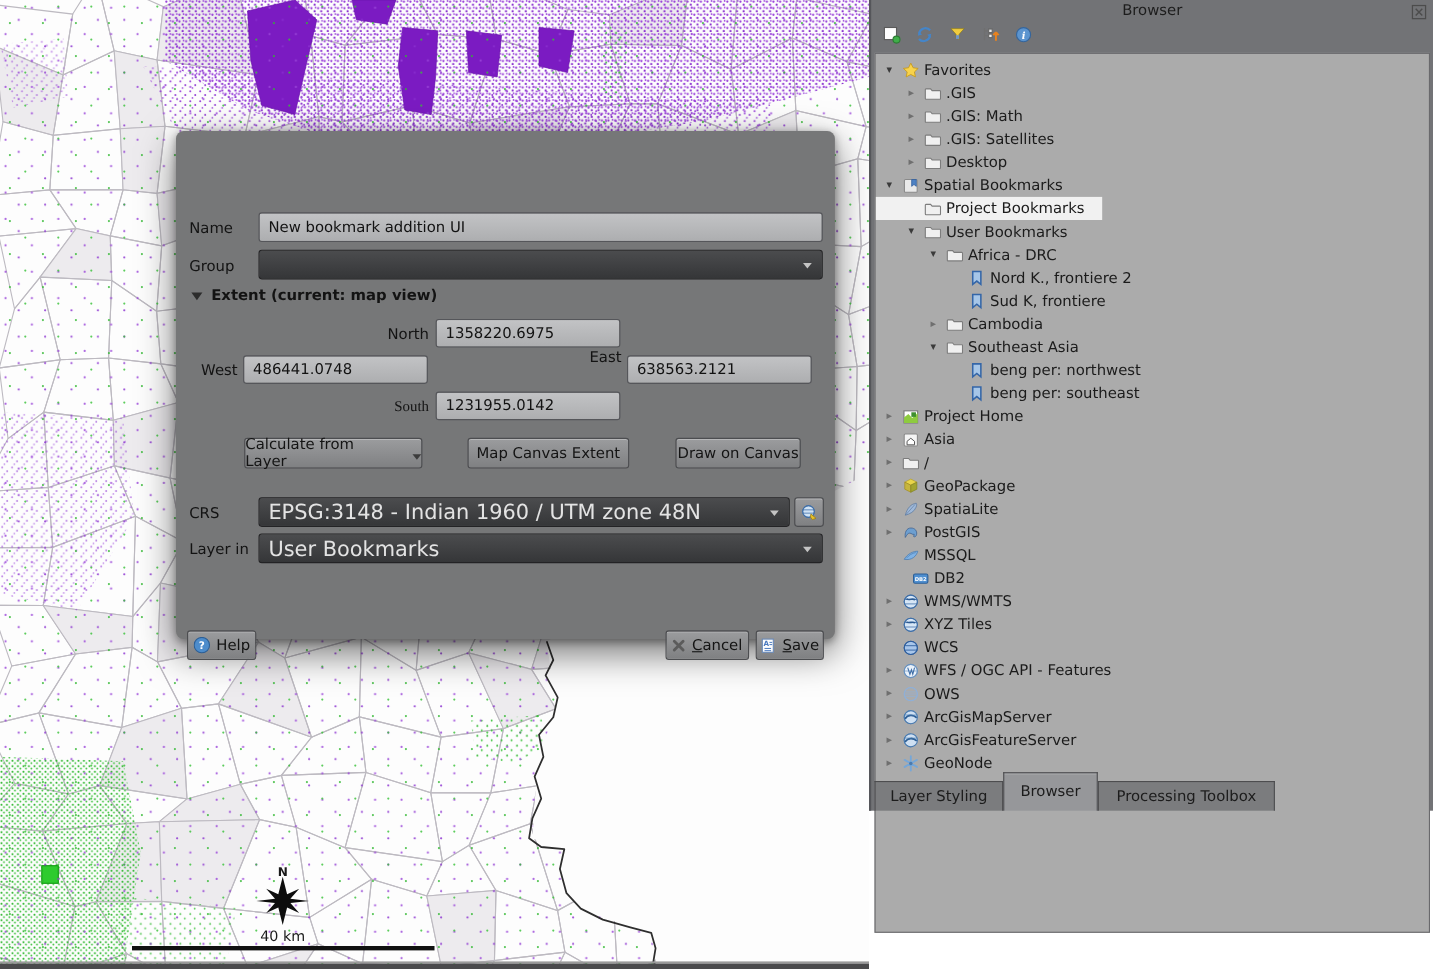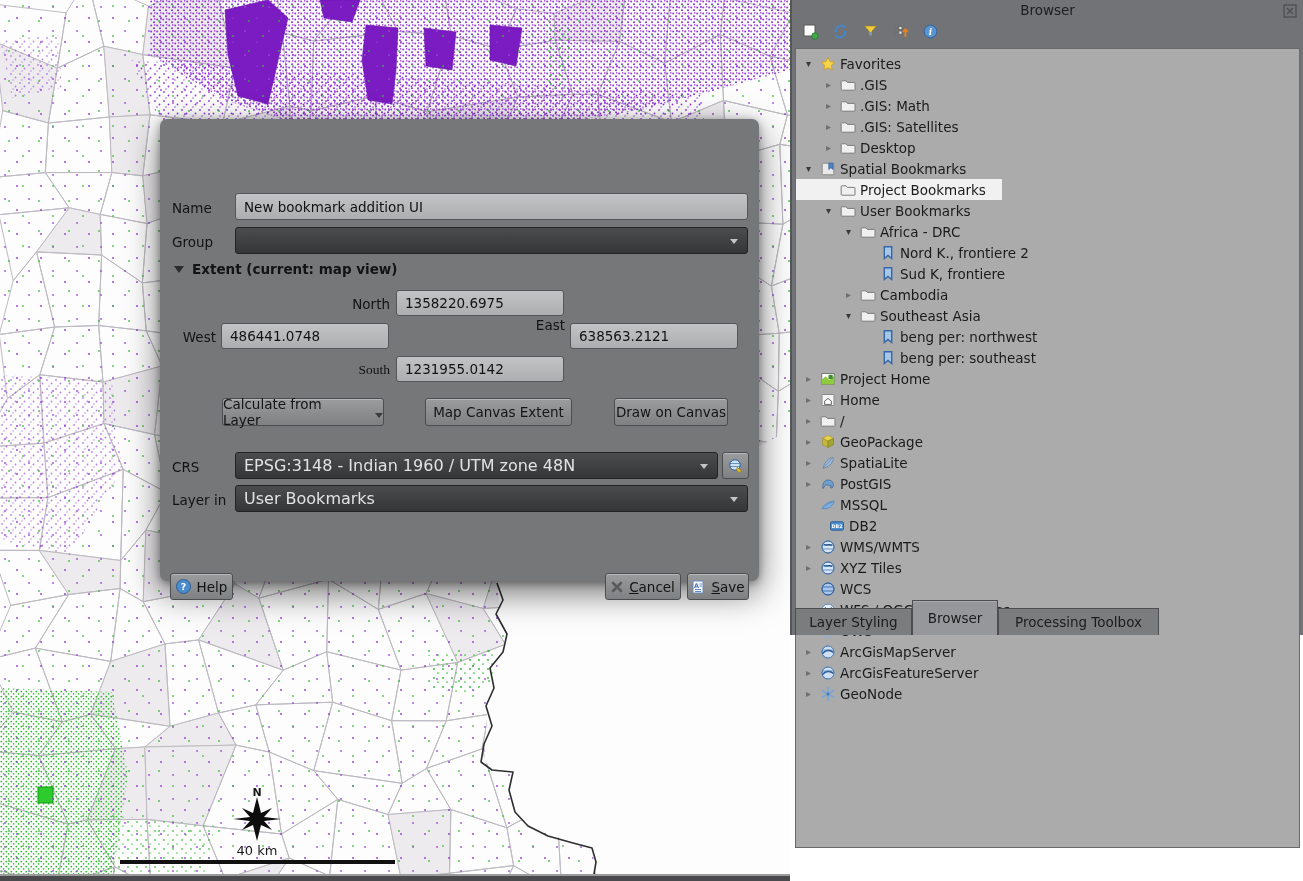--- a/index.html
+++ b/index.html
@@ -19,34 +19,34 @@
   #dialog .close-btn{position:absolute;right:8px;top:5px;width:19px;height:19px;border-radius:50%;
           background:radial-gradient(circle at 35% 30%,#f4844f,#e8501e 60%,#c9431a);display:flex;align-items:center;justify-content:center;
           color:#fff;font-size:11px;font-weight:bold;cursor:pointer;line-height:1;}
   .dbody{position:absolute;left:0;top:30px;width:100%;height:432px;}
   .dlabel{position:absolute;font-size:13.5px;color:#131313;}
   .tin{position:absolute;box-sizing:border-box;background:linear-gradient(#c2c3c5,#adaeb0);
        border:1px solid #55565a;border-radius:3px;color:#121212;font-size:13.5px;padding:0 8px;
        font-family:"DejaVu Sans","Liberation Sans",sans-serif;}
   .combo{position:absolute;box-sizing:border-box;display:flex;align-items:center;
        background:linear-gradient(#4b4c4e,#353638);border:1px solid #232325;border-radius:3px;
-       color:#e3e3e3;font-size:16px;padding:0 24px 0 8px;cursor:pointer;}
+       color:#e3e3e3;font-size:19px;padding:0 24px 0 8px;cursor:pointer;}
   .combo::after{content:"";position:absolute;right:9px;top:50%;margin-top:-2px;
        border-left:4px solid transparent;border-right:4px solid transparent;border-top:5px solid #c4c4c4;}
   .btn{position:absolute;box-sizing:border-box;display:flex;align-items:center;justify-content:center;gap:6px;
        background:linear-gradient(#9b9c9e,#7f8082);border:1px solid #4c4d50;border-radius:3px;
        box-shadow:inset 0 1px 0 rgba(255,255,255,.28);color:#141414;font-size:13.5px;cursor:pointer;}
   .btn svg{flex:0 0 auto;}
   .exthdr{position:absolute;left:14px;top:112px;display:flex;align-items:center;gap:8px;cursor:pointer;}
   .exthdr .tri{width:0;height:0;border-left:5px solid transparent;border-right:5px solid transparent;border-top:7px solid #2c2c2c;}
   .exthdr .txt{font-size:13.5px;font-weight:bold;color:#131313;}
   .menu-arrow{width:0;height:0;border-left:4px solid transparent;border-right:4px solid transparent;border-top:5px solid #3c3c3c;margin-left:8px;margin-top:6px;}
 
   
-  #panel{position:absolute;left:790px;top:0;width:513px;height:635px;background:#727376;border-left:2px solid #55565a;box-sizing:border-box;}
+  #panel{position:absolute;left:790px;top:0;width:513px;height:737px;background:#727376;border-left:2px solid #55565a;box-sizing:border-box;}
   #panel-title{position:absolute;left:0;top:2px;width:100%;text-align:center;font-size:13.5px;color:#1d1d1d;}
   #panel-close{position:absolute;right:6px;top:3px;width:14px;height:14px;cursor:pointer;}
   #ptoolbar{position:absolute;left:8px;top:23px;display:flex;gap:10px;}
   .tbtn{width:20px;height:20px;display:flex;align-items:center;justify-content:center;cursor:pointer;border-radius:2px;}
   #tree{position:absolute;left:3px;top:48px;width:505px;height:800px;background:#ababab;border:1px solid #69696c;
         box-sizing:border-box;overflow:hidden;padding-top:4px;}
   .trow{display:flex;align-items:center;height:21px;gap:4px;cursor:default;width:max-content;padding-right:16px;}
   .trow.sel{background:#f1f1f1;}
   .arrow{width:13px;text-align:center;font-size:10px;color:#6f6f6f;flex:0 0 13px;}
   .arrow.expanded{color:#3a3a3a;}
@@ -667,21 +667,21 @@
           <span class="tlabel">Project Home</span>
         </div>
         <div class="trow" style="padding-left: 6px;">
           <span class="arrow collapsed">▸</span>
           <span class="ticon">
             <svg width="16" height="16" viewBox="0 0 16 16">
               <rect x="2" y="2.5" width="12" height="11" rx="1" fill="#f4f4f4" stroke="#8a8a8a"></rect>
               <path d="M4.6 9.2L8 6.4l3.4 2.8v3.2H4.6z" fill="#fff" stroke="#555" stroke-width=".9"></path>
             </svg>
           </span>
-          <span class="tlabel">Home</span>
+          <span class="tlabel">Asia</span>
         </div>
         <div class="trow" style="padding-left: 6px;">
           <span class="arrow collapsed">▸</span>
           <span class="ticon">
             <svg width="16" height="16" viewBox="0 0 16 16">
               <path d="M1.8 3.8h4.2l1.4 1.6h7a.6.6 0 01.6.6v6.6a.6.6 0 01-.6.6H1.8a.6.6 0 01-.6-.6V4.4a.6.6 0 01.6-.6z" fill="#f0f0f0" stroke="#7c7c7c"></path>
             </svg>
           </span>
           <span class="tlabel">/</span>
         </div>

